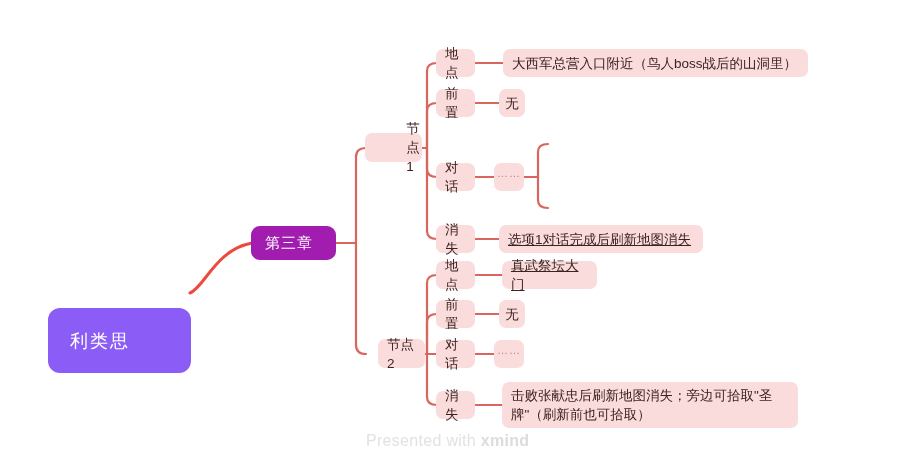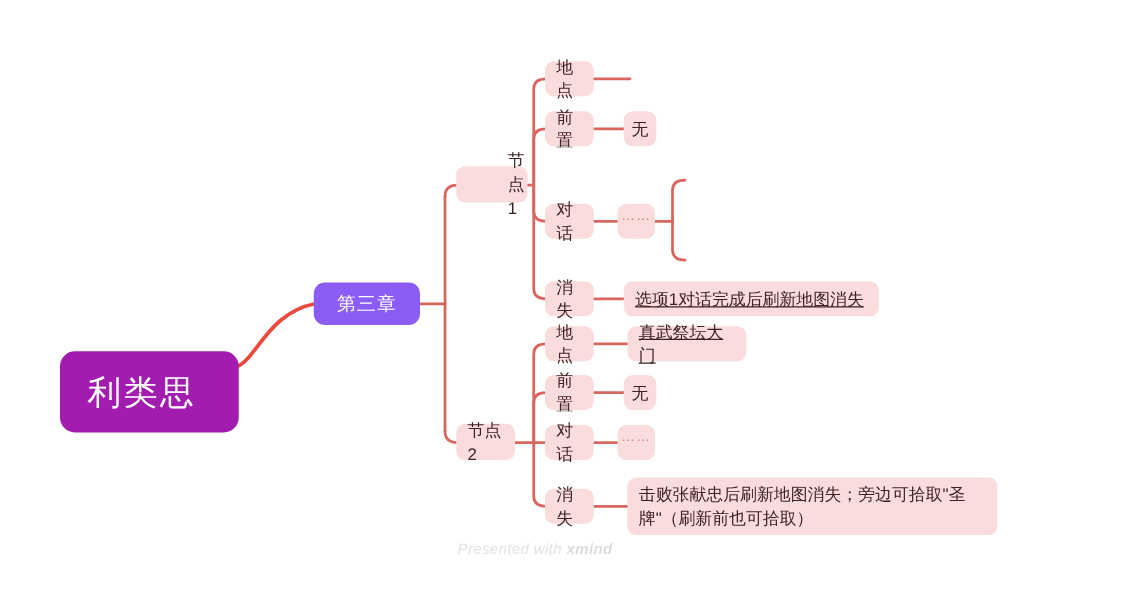--- a/index.html
+++ b/index.html
@@ -15,58 +15,58 @@
   .node{
     position:absolute;
     box-sizing:border-box;
     display:flex;
     align-items:center;
     white-space:pre-wrap;
   }
 
   
   .root{
-    background:#a21caf;
+    background:#8b5cf6;
     color:#ffffff;
     border-radius:12px;
-    font-size:27px;
+    font-size:18px;
     letter-spacing:2px;
     padding:0 22px;
     justify-content:flex-start;
+    margin-top:27px;
   }
 
   
   .main-topic{
-    background:#8b5cf6;
+    background:#a21caf;
     color:#ffffff;
     border-radius:9px;
     font-size:15px;
     letter-spacing:1px;
     padding:12px 14px;
-    justify-content:center;
+    justify-content:flex-start;
   }
 
   
   .pill{
     background:#fbdcdc;
     color:#3b2322;
     border-radius:7px;
     font-size:13.5px;
     line-height:19px;
     padding:4px 9px;
   }
   .pill.dots{color:#c87e7e;letter-spacing:1px;font-size:11px;}
 
   .watermark{
     position:absolute;
     color:#e2e2e4;
-    font-size:12px;
+    font-size:16px;
     letter-spacing:.3px;
     white-space:nowrap;
-    font-style:italic;
   }
   .watermark b{font-weight:bold;color:#dcdcde;}
 </style>
 </head>
 <body>
 
 <div id="canvas">
 
   <svg id="wires" viewBox="0 0 912 476">
     <g fill="none" stroke="#d9665e" stroke-width="2.2" stroke-linecap="round">
@@ -121,20 +121,23 @@
     <span>第三章</span>
   </div>
 
   <div class="node pill" style="left:365px;top:133px;width:47px;height:29px;justify-content:center;padding-left:48px;">
     <span>节点1</span>
   </div>
 
   <div class="node pill" style="left:436px;top:49px;width:39px;height:28px;justify-content:center;">
     <span>地点</span>
   </div>
+  <div class="node pill" style="left:503px;top:49px;width:305px;height:28px;">
+    <span>大西军总营入口附近（鸟人boss战后的山洞里）</span>
+  </div>
 
   <div class="node pill" style="left:436px;top:89px;width:39px;height:28px;justify-content:center;">
     <span>前置</span>
   </div>
   <div class="node pill" style="left:499px;top:89px;width:26px;height:28px;justify-content:center;">
     <span>无</span>
   </div>
 
   <div class="node pill" style="left:436px;top:163px;width:39px;height:28px;justify-content:center;">
     <span>对话</span>
@@ -144,21 +147,21 @@
   </div>
 
 
   <div class="node pill" style="left:436px;top:225px;width:39px;height:28px;justify-content:center;">
     <span>消失</span>
   </div>
   <div class="node pill" style="left:499px;top:225px;width:204px;height:28px;text-decoration:underline;">
     <span>选项1对话完成后刷新地图消失</span>
   </div>
 
-  <div class="node pill" style="left:365px;top:339px;width:47px;height:29px;justify-content:center;">
+  <div class="node pill" style="left:378px;top:339px;width:47px;height:29px;justify-content:center;">
     <span>节点2</span>
   </div>
 
   <div class="node pill" style="left:436px;top:261px;width:39px;height:28px;justify-content:center;">
     <span>地点</span>
   </div>
   <div class="node pill" style="left:502px;top:261px;width:95px;height:28px;text-decoration:underline;">
     <span>真武祭坛大门</span>
   </div>
 

